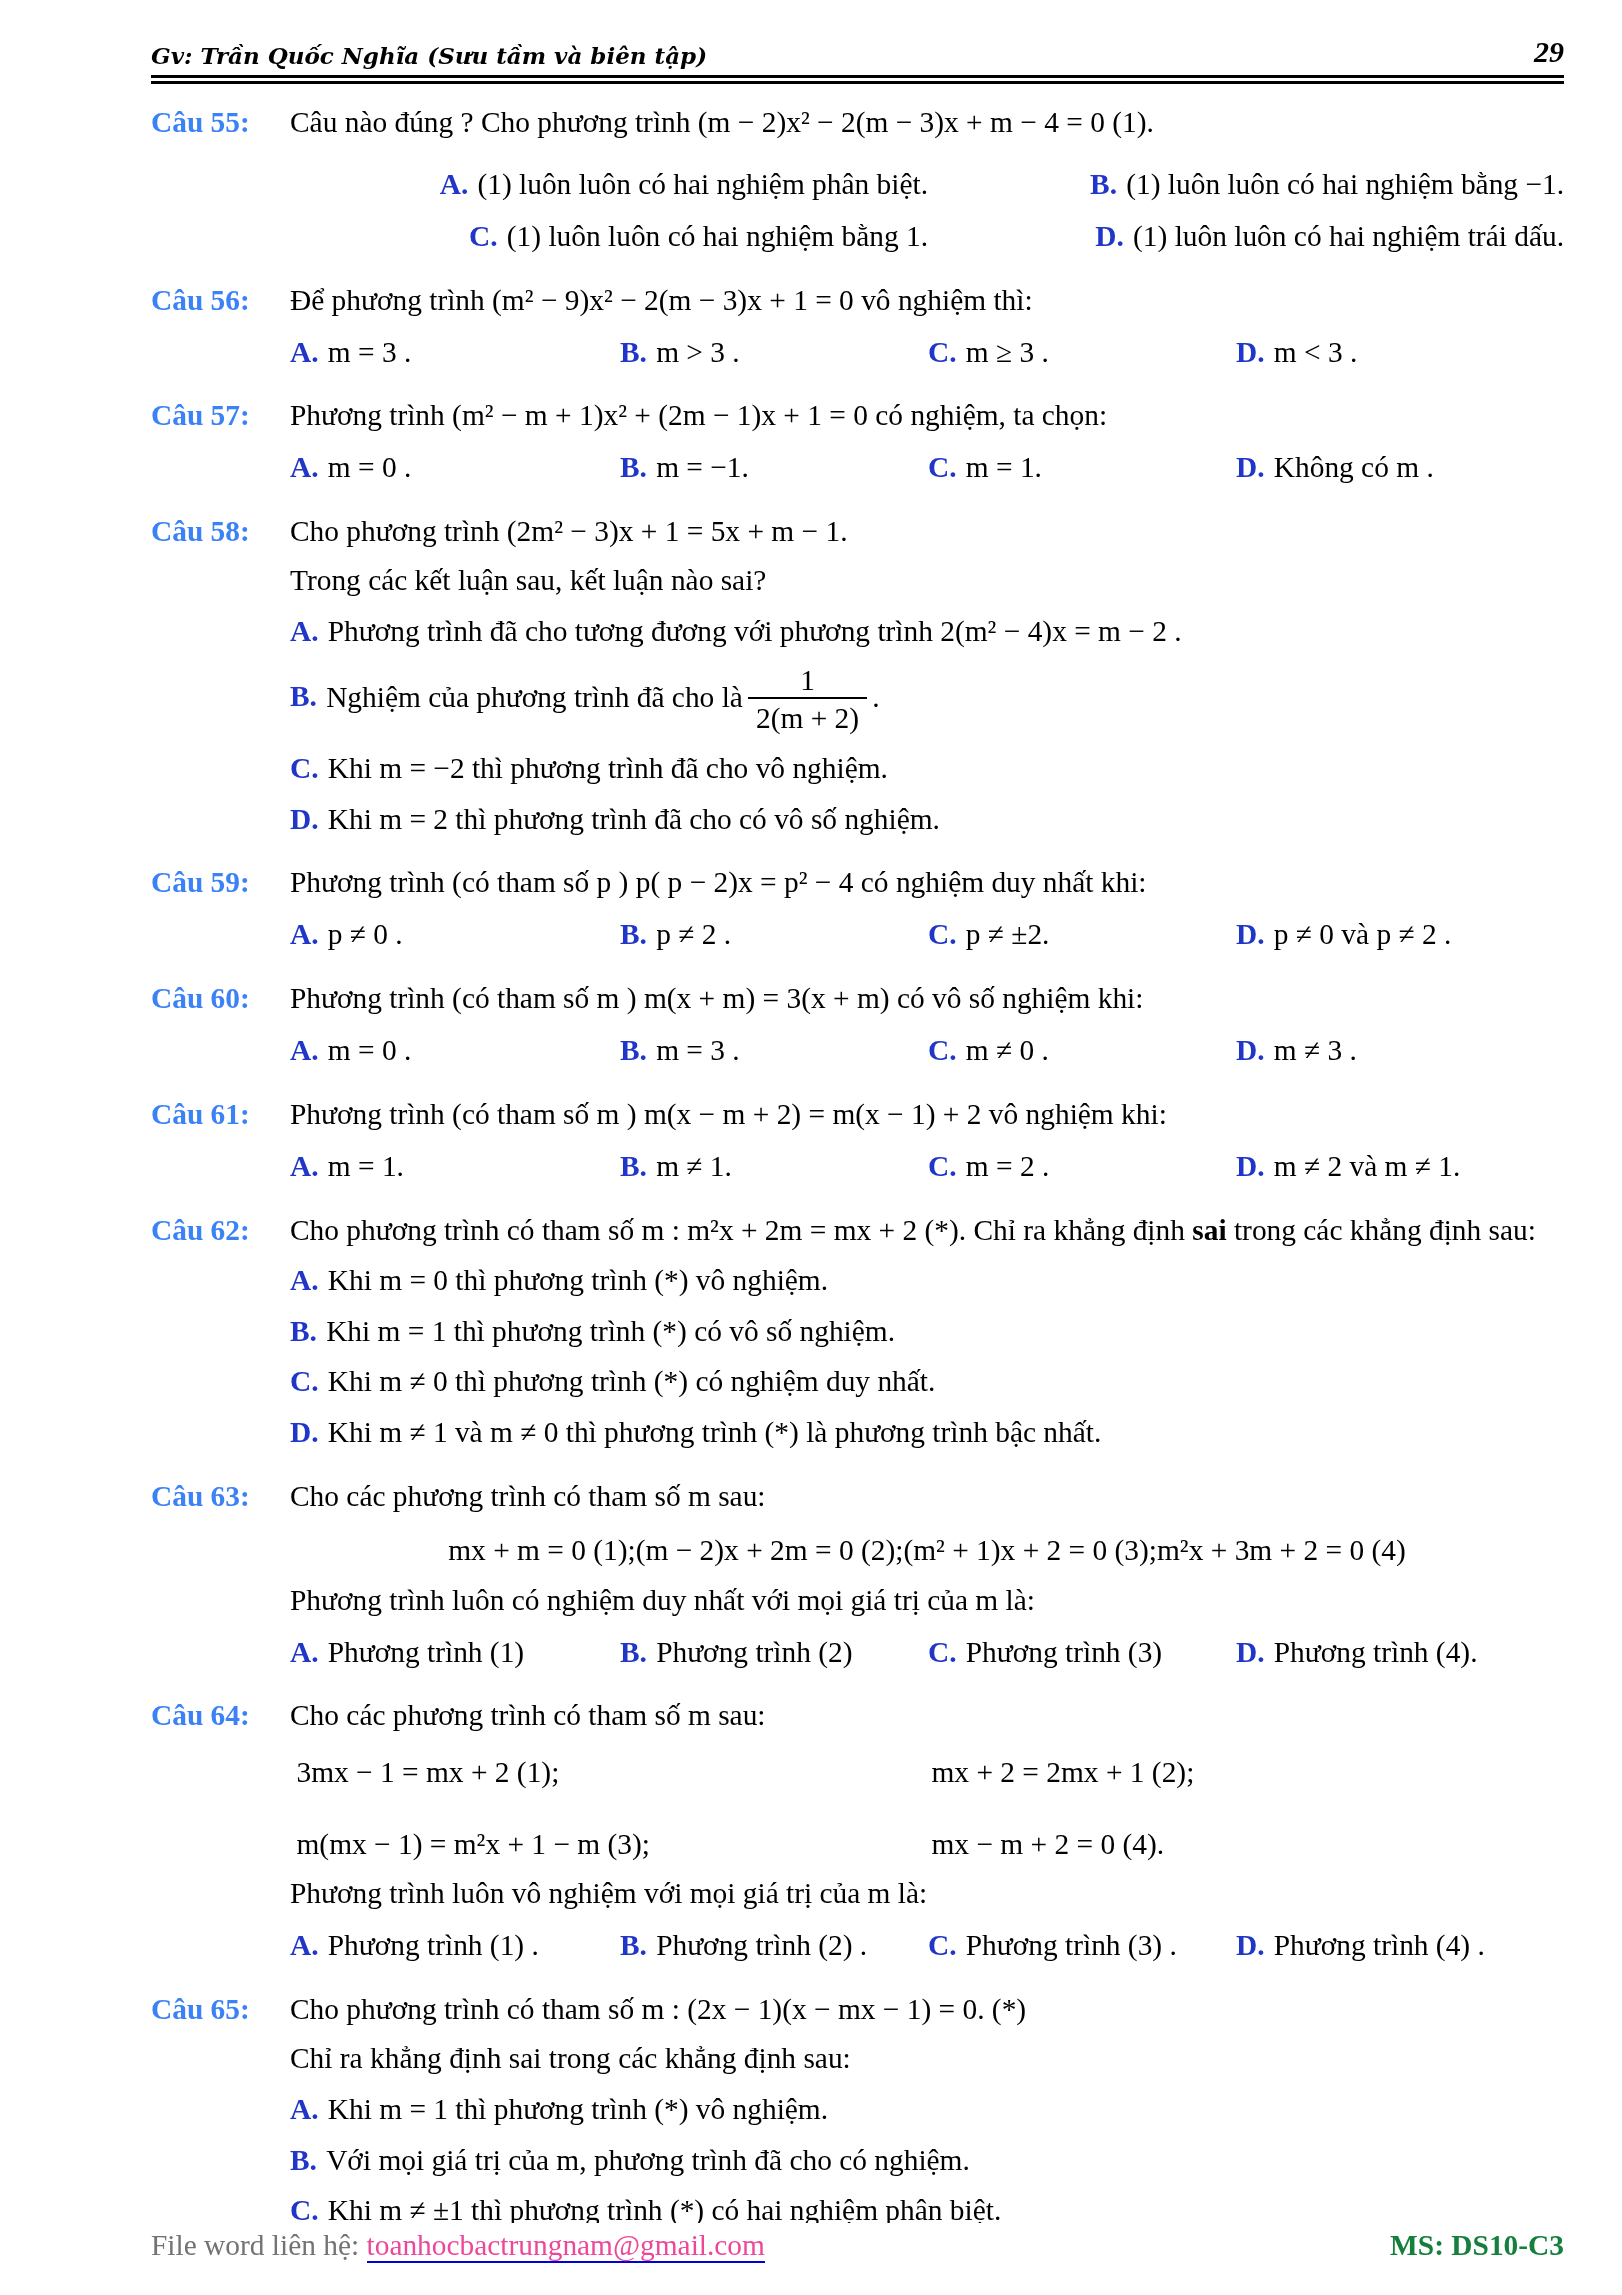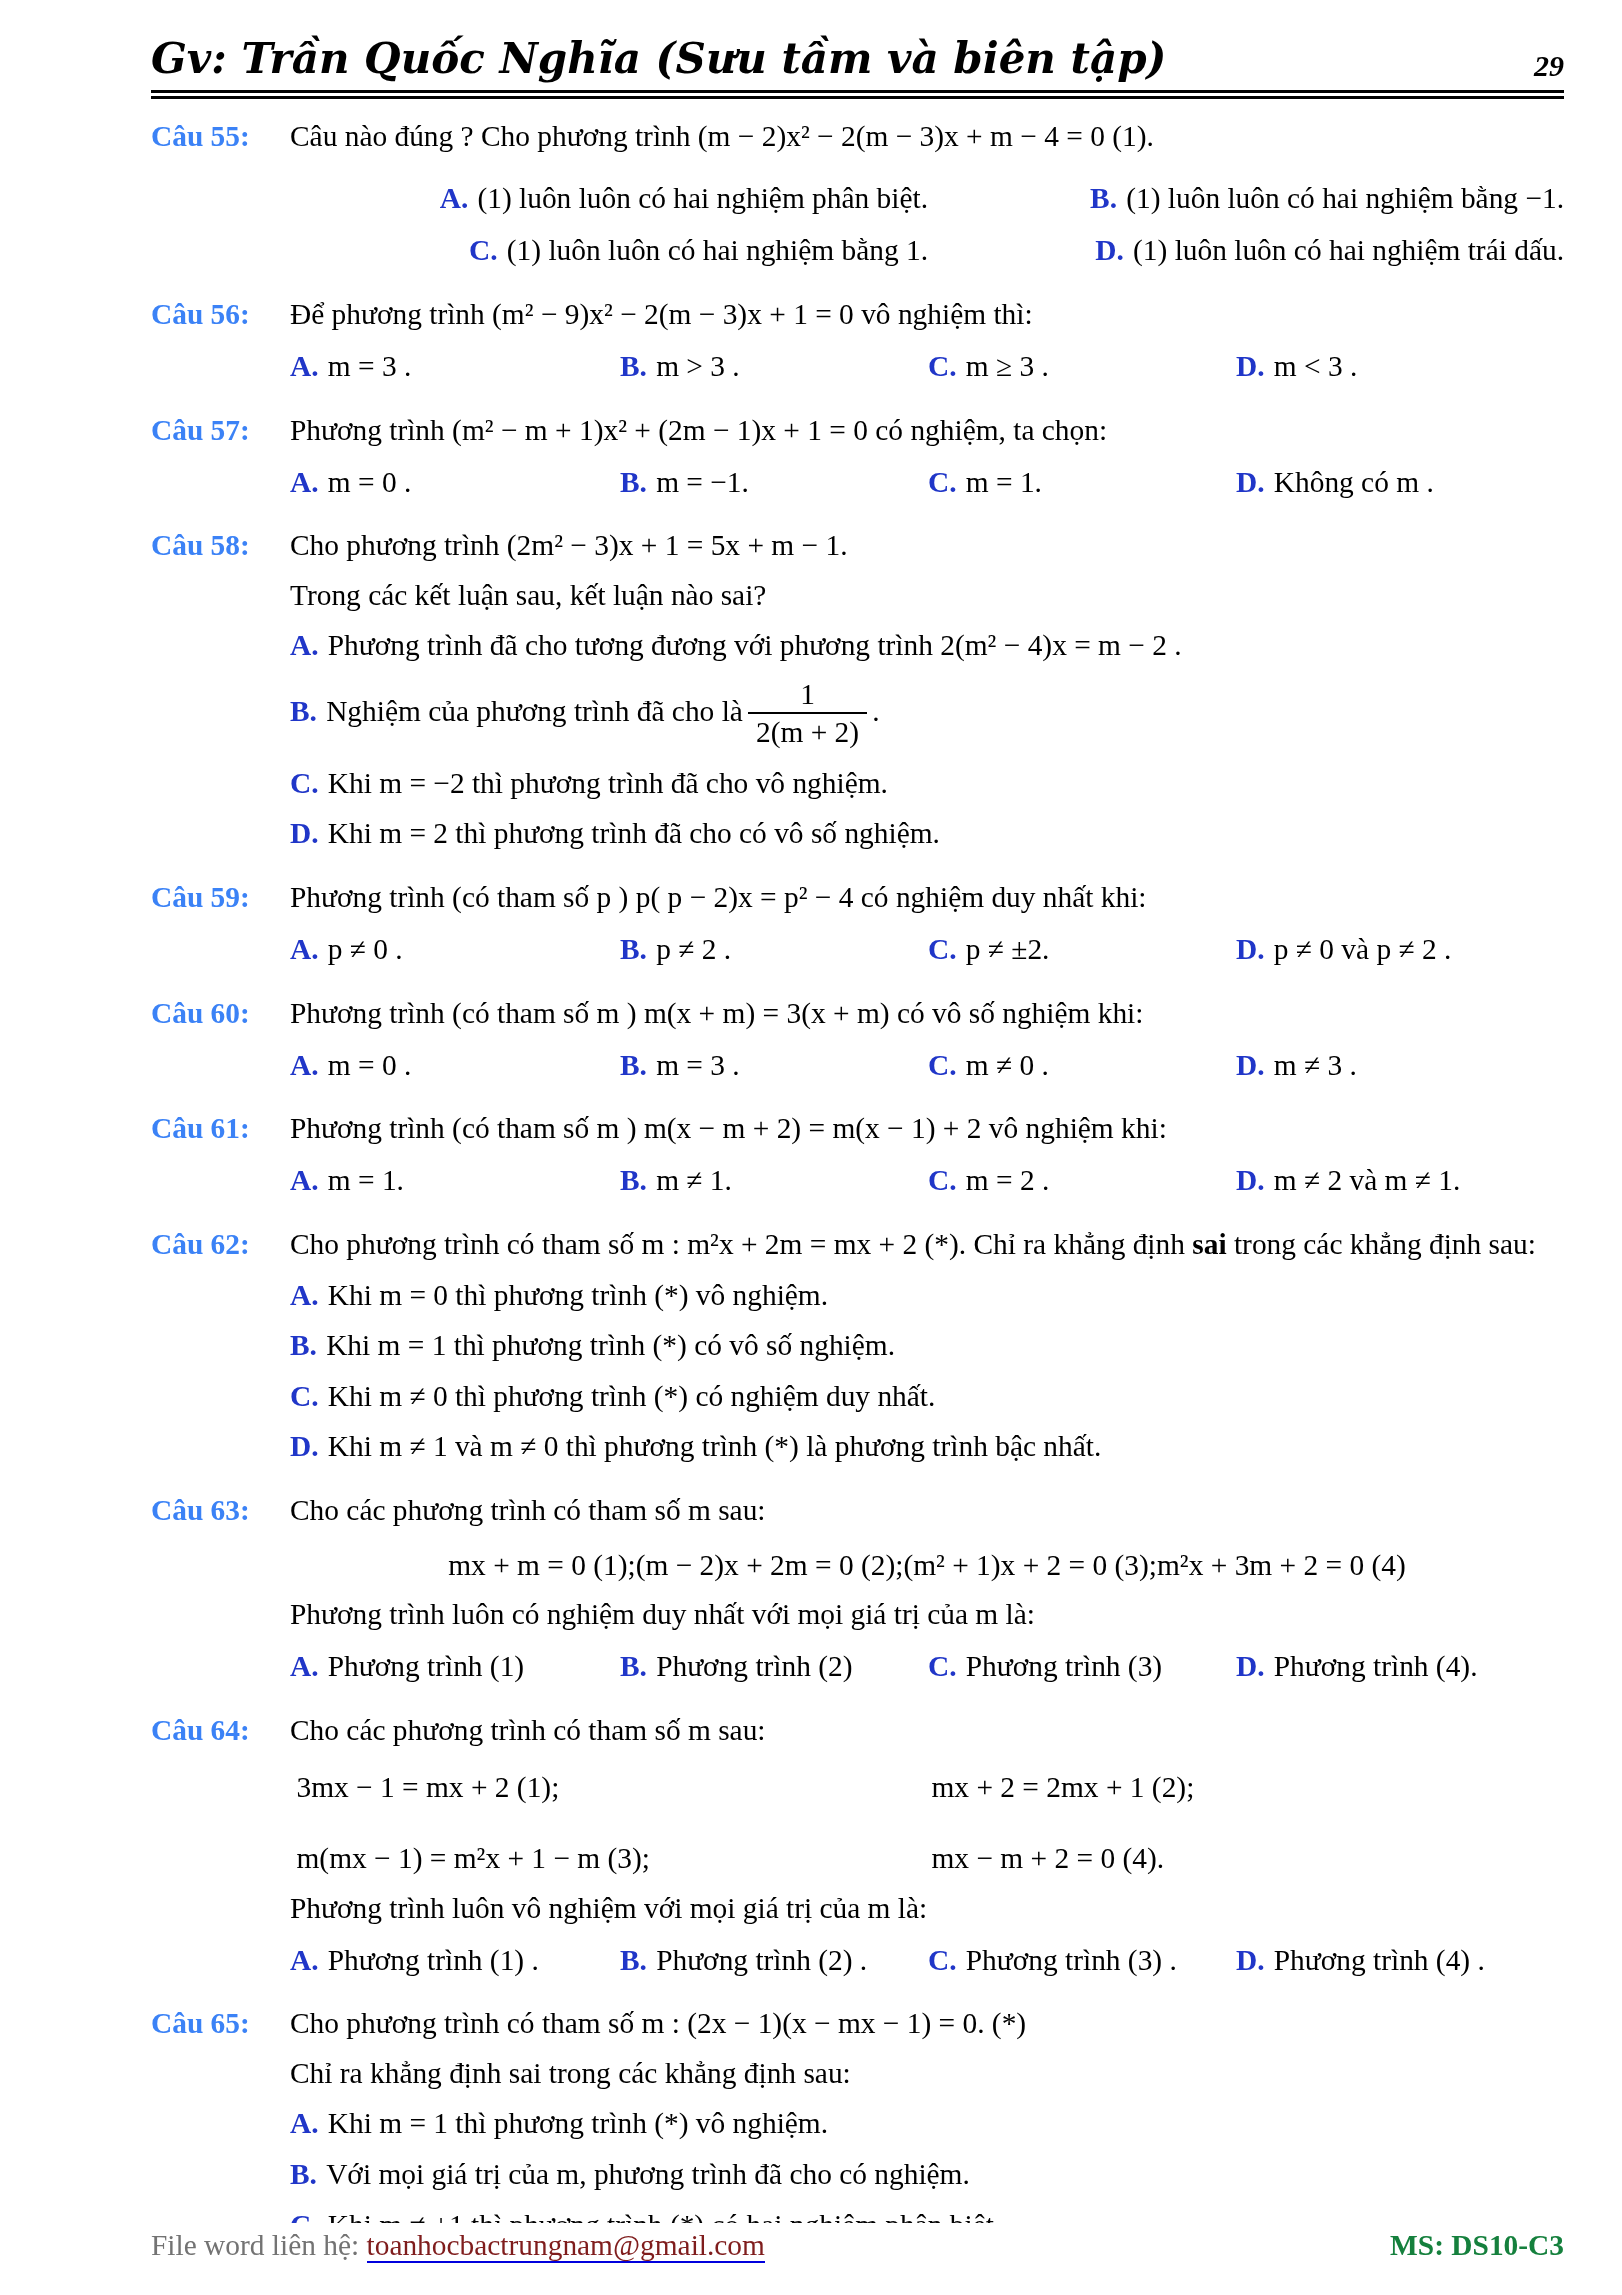--- a/index.html
+++ b/index.html
@@ -6,21 +6,21 @@
   body{
     width:1623px;height:2295px;background:#ffffff;color:#000;
     font-family:"Liberation Serif",serif;font-size:29.4px;line-height:1.5;
     overflow:hidden;
   }
   .page{box-sizing:border-box;width:100%;height:100%;
     padding:34px 59px 27.5px 151px;display:flex;flex-direction:column;}
   
   .hrow{display:flex;justify-content:space-between;align-items:flex-end;
     border-bottom:9.2px double #000;padding-bottom:5.2px;}
-  .author{font-family:"DejaVu Serif",serif;font-style:italic;font-weight:bold;font-size:42px;line-height:1.2;}
+  .author{font-family:"DejaVu Serif",serif;font-style:italic;font-weight:bold;font-size:23px;line-height:1.2;}
   .pageno{font-style:italic;font-weight:bold;font-size:30px;line-height:1.2;}
   main{flex:1 1 auto;overflow:hidden;padding-top:15.7px;}
   
   .q{display:flex;margin-bottom:19.6px;}
   .lab{flex:0 0 139px;font-weight:bold;color:#3b82f6;}
   .bod{flex:1 1 auto;min-width:0;}
   .stem{margin:0;}
   .sub{margin:5.2px 0 0 0;}
   .opts4{display:grid;grid-template-columns:330px 308px 308px 1fr;margin-top:7.9px;}
   .opts2{display:grid;grid-template-columns:638px 1fr;row-gap:7.9px;margin-top:18px;text-align:right;}
@@ -31,21 +31,21 @@
   
   .eqrow{display:flex;justify-content:center;margin:10.5px 6.5px 2.6px 6.5px;}
   .eqgrid{display:grid;grid-template-columns:635px 1fr;row-gap:27.5px;margin:13px 0 5.2px 6.5px;}
   
   .frac{display:inline-block;text-align:center;vertical-align:middle;margin:3.9px 5.2px;}
   .fnum{display:block;line-height:1.15;padding:0 7.9px;}
   .fden{display:block;line-height:1.15;border-top:2px solid #000;padding:2.6px 7.9px 0 7.9px;}
   
   footer{margin-top:auto;display:flex;justify-content:space-between;align-items:baseline;font-size:29.4px;}
   .f-label{color:#737373;}
-  .f-email{color:#7f1d1d;text-decoration:none;border-bottom:2.6px solid #0000dd;}
+  .f-email{color:#ec4899;text-decoration:none;border-bottom:2.6px solid #0000dd;}
   .f-code{color:#15803d;font-weight:bold;}
 </style>
 </head>
 <body>
 
 <div class="page">
 
   <header>
     <div class="hrow">
       <span class="author">Gv: Trần Quốc Nghĩa (Sưu tầm và biên tập)</span>

